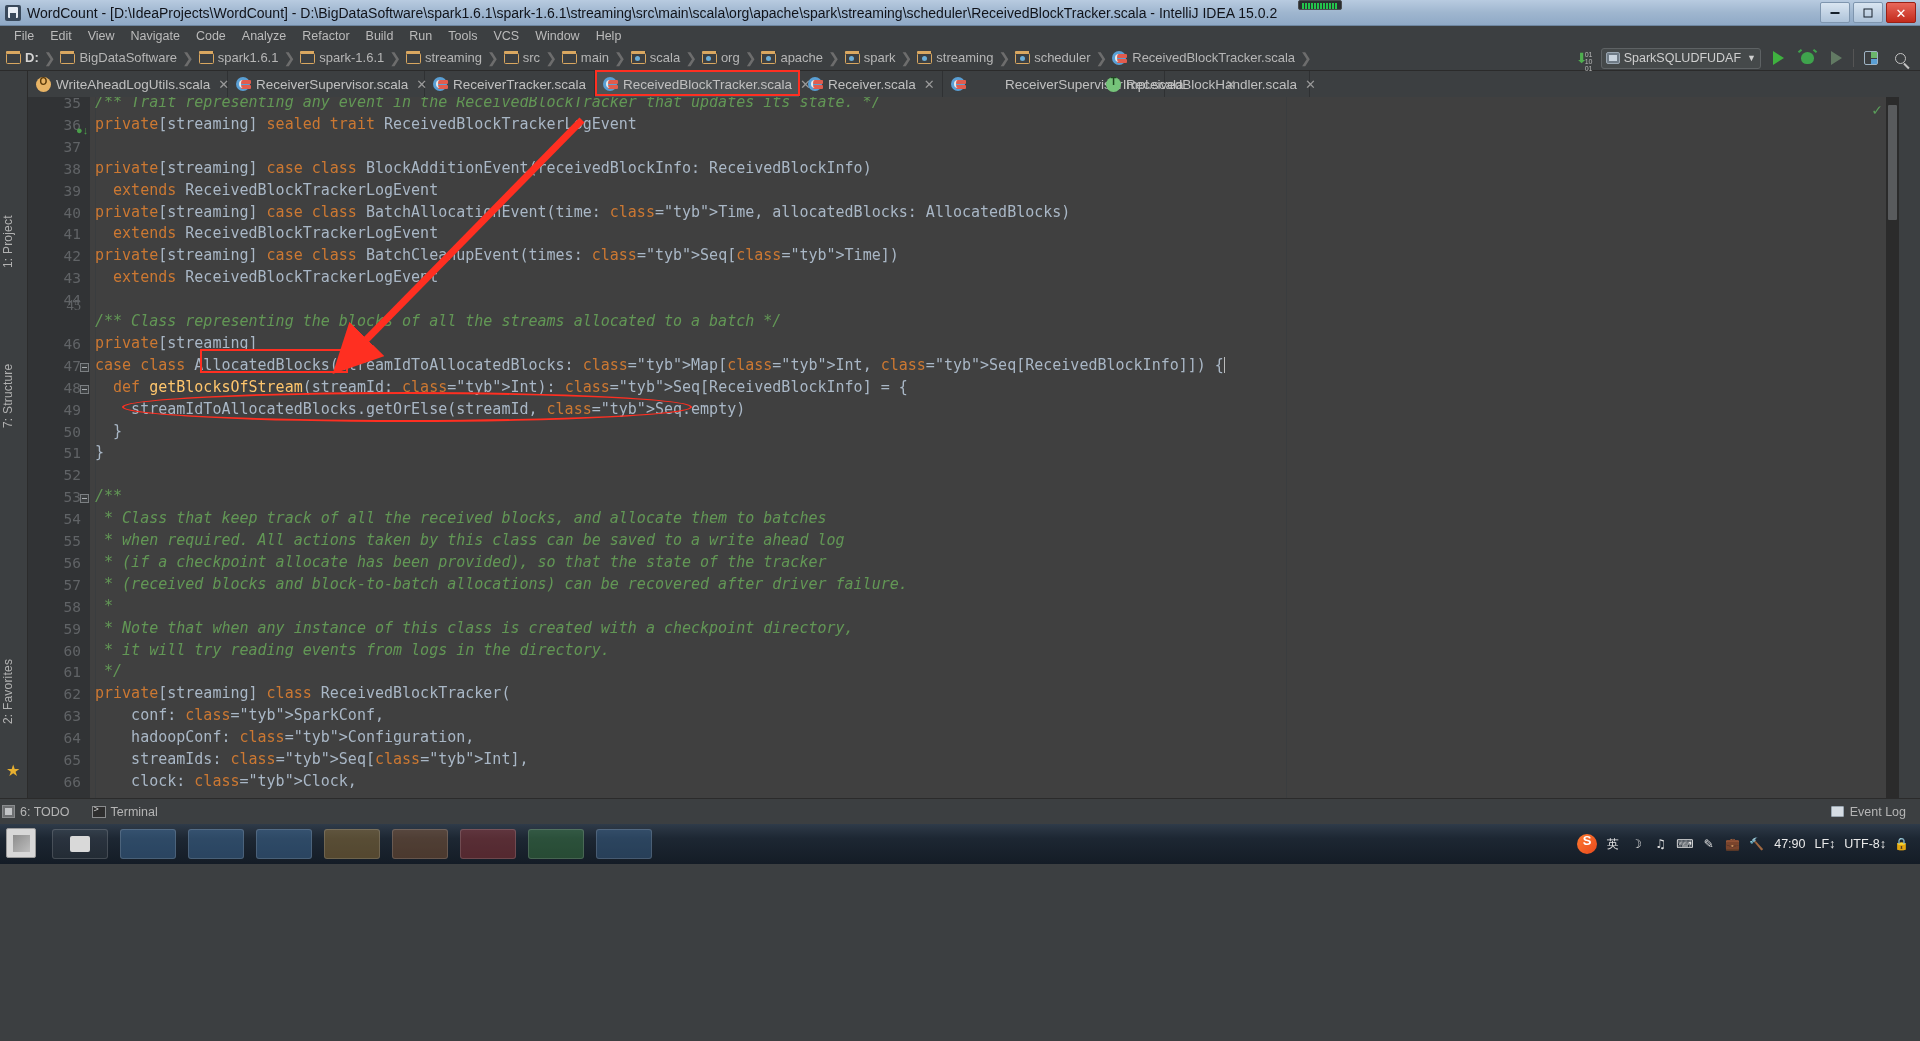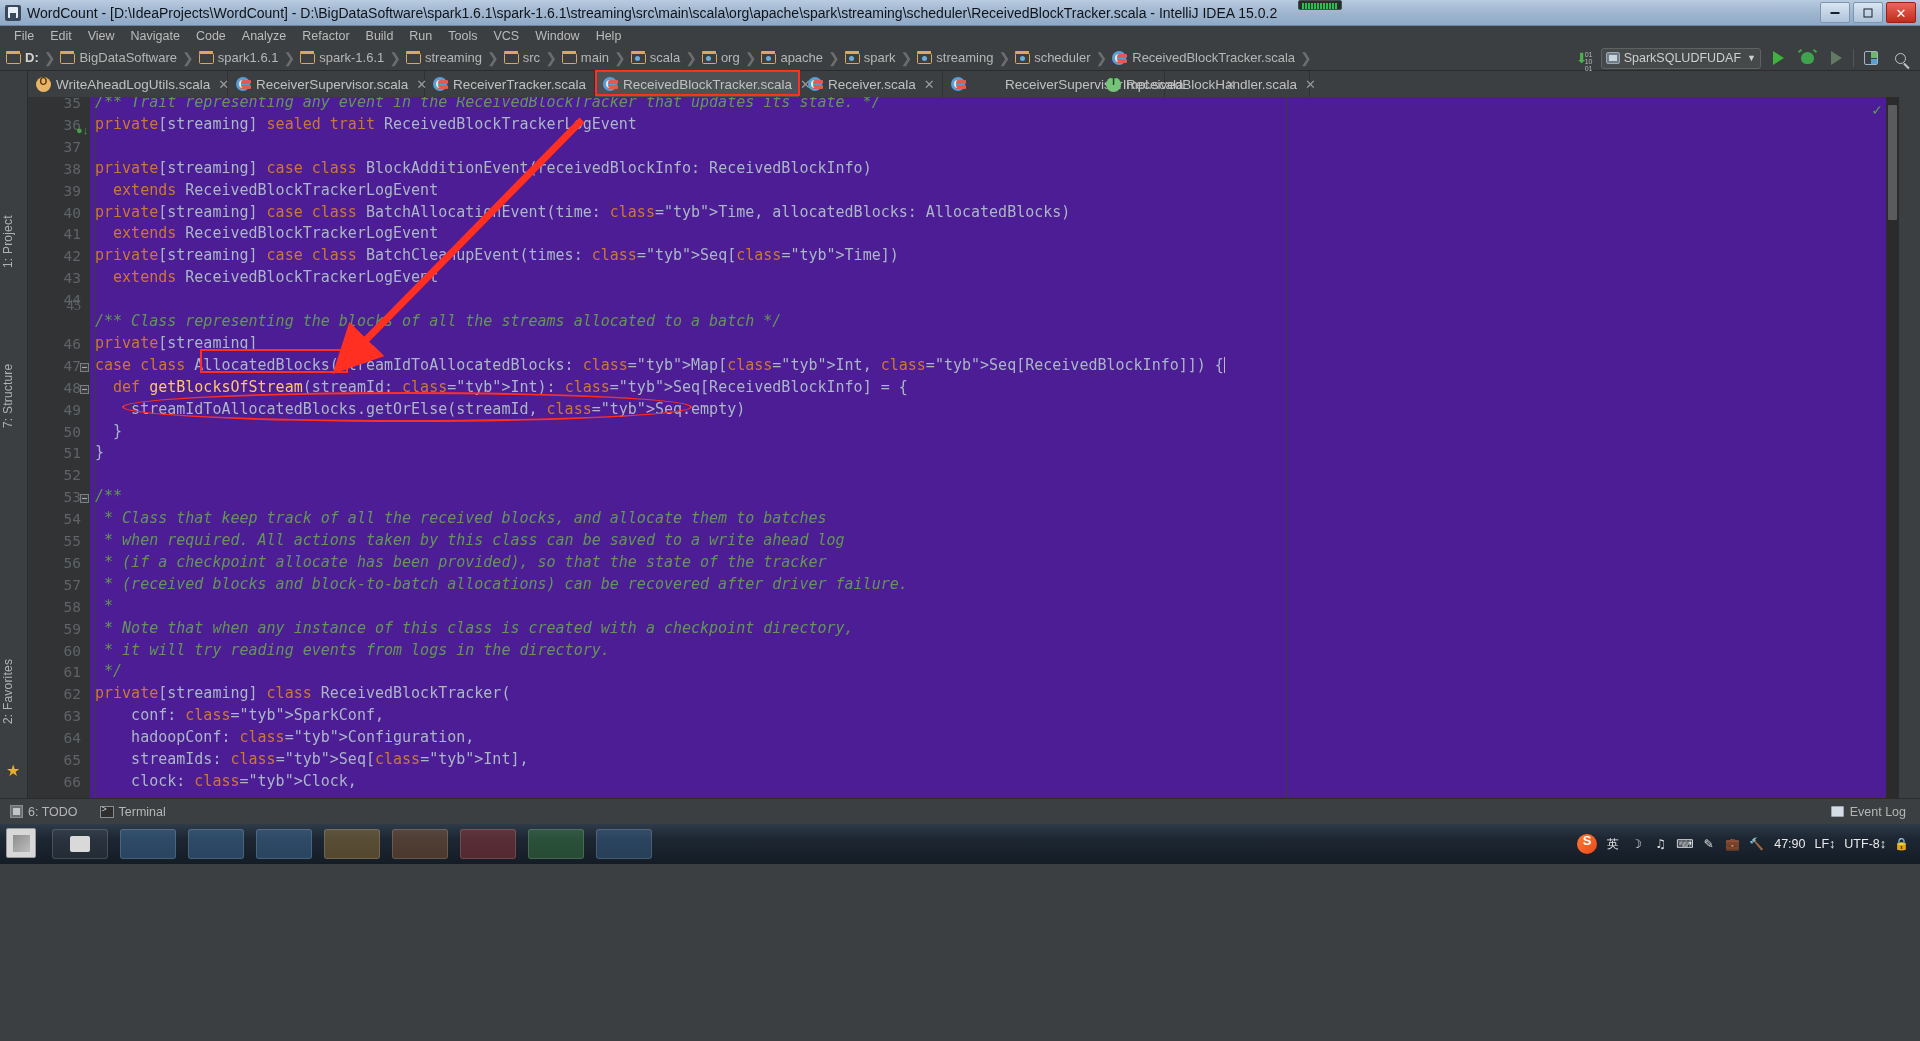--- a/index.html
+++ b/index.html
@@ -112,21 +112,21 @@
     border-left:1px solid #2b2b2b; }
   .rtool { position:absolute; right:2px; width:18px; color:#b2b2b2; font-size:11.5px;
     writing-mode:vertical-rl; white-space:nowrap; }
   .rtool.ant { top:78px; } .rtool.maven { top:240px; }
   .rdot { position:absolute; right:5px; top:172px; color:#b2b2b2; font-size:12px; }
 
   
   .editor { position:absolute; left:28px; top:97px; width:1871px; height:701px;
     background:#2b2b2b; overflow:hidden; }
   .gutter { position:absolute; left:0; top:0; width:62px; height:701px; background:#313335; }
-  .code { position:absolute; left:62px; top:0; right:0; height:701px; background:#4c1d95; }
+  .code { position:absolute; left:62px; top:0; right:0; height:701px; background:#404040; }
   .ln { position:absolute; right:0px; width:62px; text-align:right; padding-right:9px;
     font-family:"DejaVu Sans Mono", monospace; font-size:14.5px; color:#606366; }
   .gmark { position:absolute; left:48px; width:12px; height:12px; }
   .fold { position:absolute; left:52px; width:9px; height:9px; border:1px solid #7b7f82;
     background:#3c3f41; }
   .fold:after{content:"";position:absolute;left:1px;top:3px;width:5px;height:1px;background:#a9adb0;}
   .codeline { position:absolute; left:0; white-space:pre;
     font-family:"DejaVu Sans Mono", monospace; font-size:15px; color:#a9b7c6; letter-spacing:0px;}
   .kw { color:#cc7832; } .cm { color:#629755; font-style:italic; } .fn { color:#ffc66d; }
   .caret { display:inline-block; width:1.5px; height:16px; background:#bbbbbb; vertical-align:-3px;}
@@ -138,21 +138,21 @@
   .chk { position:absolute; right:16px; top:5px; color:#5a9e5a; font-size:14px;}
 
   
   .anno { position:absolute; pointer-events:none; }
   .redrect { border:2px solid #ff2f21; }
   .ellipse { border:2px solid #ff2f21; border-radius:50%; }
 
   
   .statusbar { position:absolute; left:0; top:798px; width:1920px; height:26px;
     background:#3c3f41; border-top:1px solid #2b2b2b; display:flex; align-items:center; }
-  .sb-item { display:flex; align-items:center; font-size:12.5px; color:#b5b5b5; margin-left:10px; gap:5px;}
+  .sb-item { display:flex; align-items:center; font-size:12.5px; color:#b5b5b5; margin-left:2px; gap:5px;}
   .sb-sq { width:13px; height:13px; background:#6e7072; border:1px solid #8a8c8e; position:relative;}
   .sb-sq:after{content:"";position:absolute;left:2px;top:2px;width:7px;height:7px;background:#c2c4c6;}
   .sb-term { width:14px;height:12px;background:#2e2e2e;border:1px solid #8a8c8e;position:relative;}
   .sb-term:after{content:">";position:absolute;left:1px;top:-3px;font-size:9px;color:#d0d0d0;}
   .eventlog { position:absolute; right:14px; display:flex; align-items:center; gap:6px;
     font-size:12.5px; color:#b5b5b5; }
   .el-ico { width:13px;height:11px;border:1px solid #9aa6b1;background:#d6dde4;border-radius:1px;}
 
   
   .taskbar { position:absolute; left:0; top:824px; width:1920px; height:40px;

